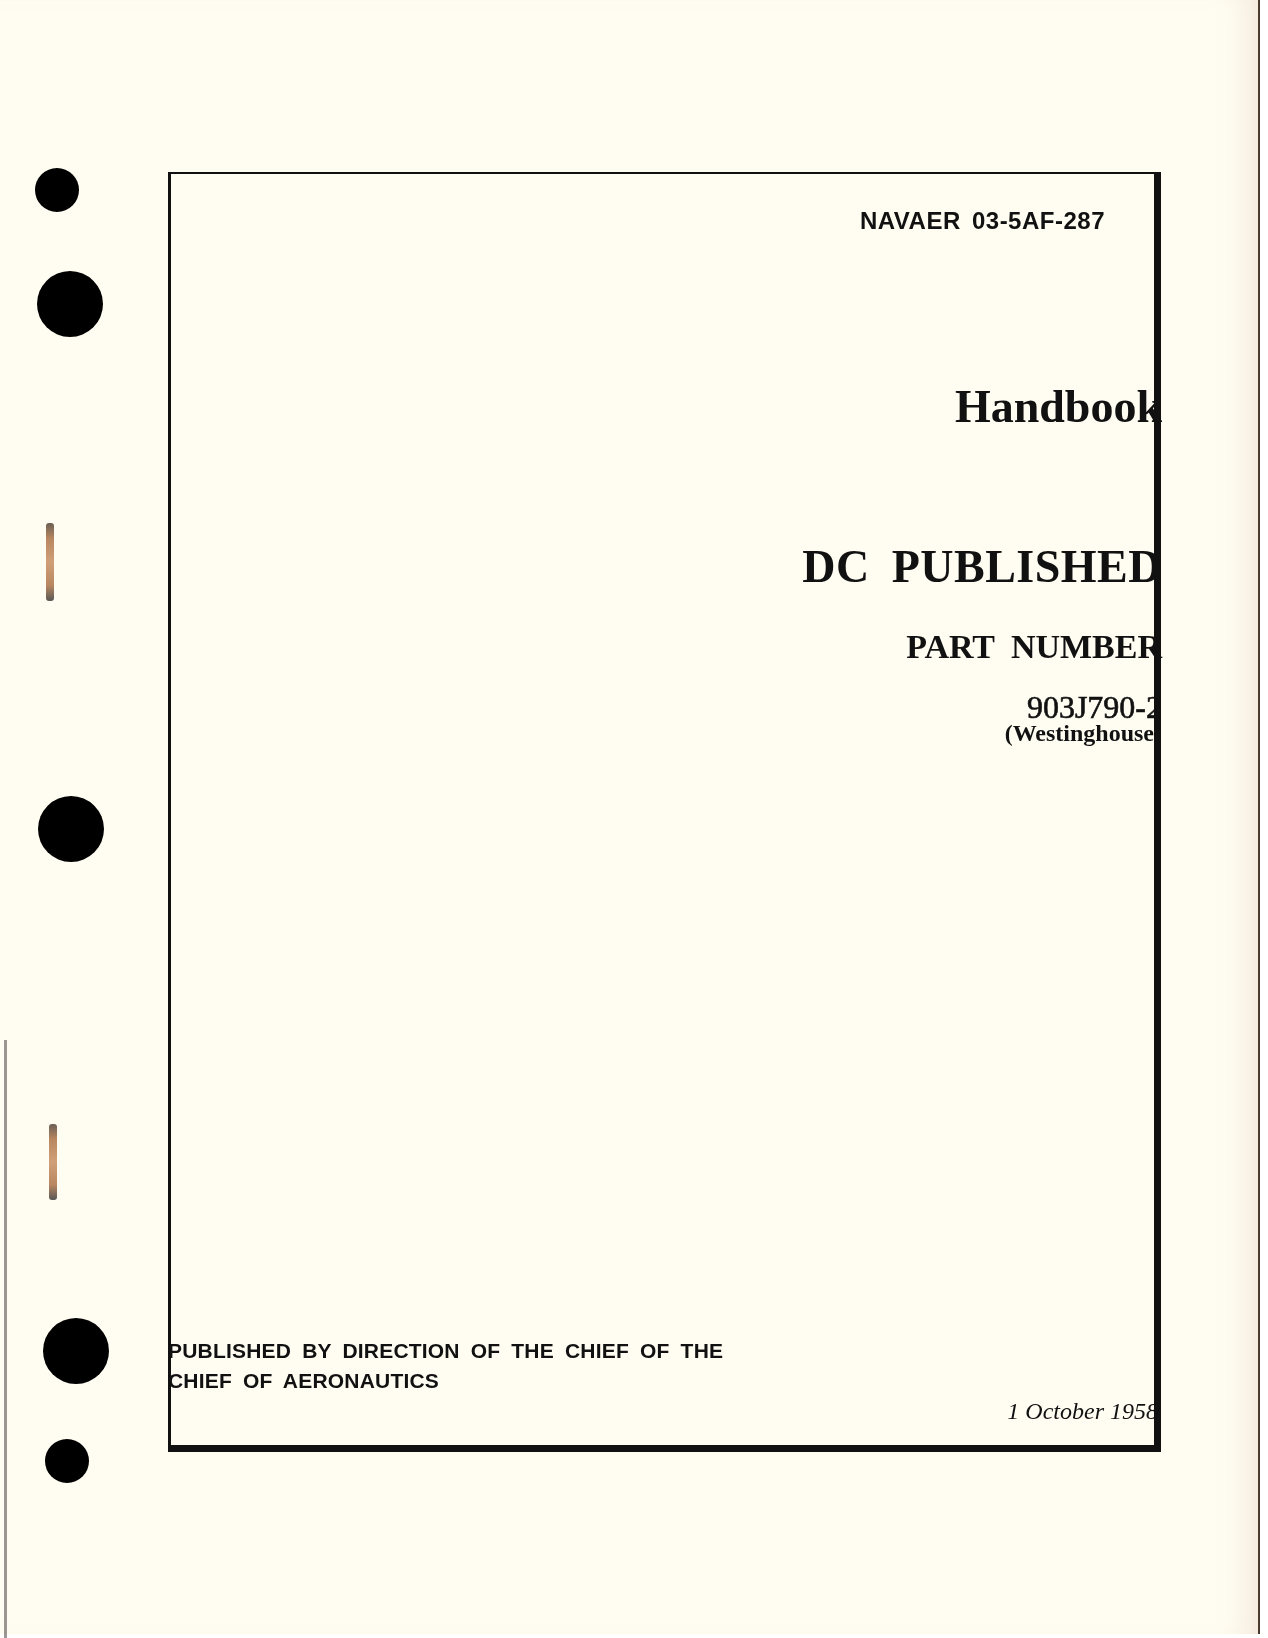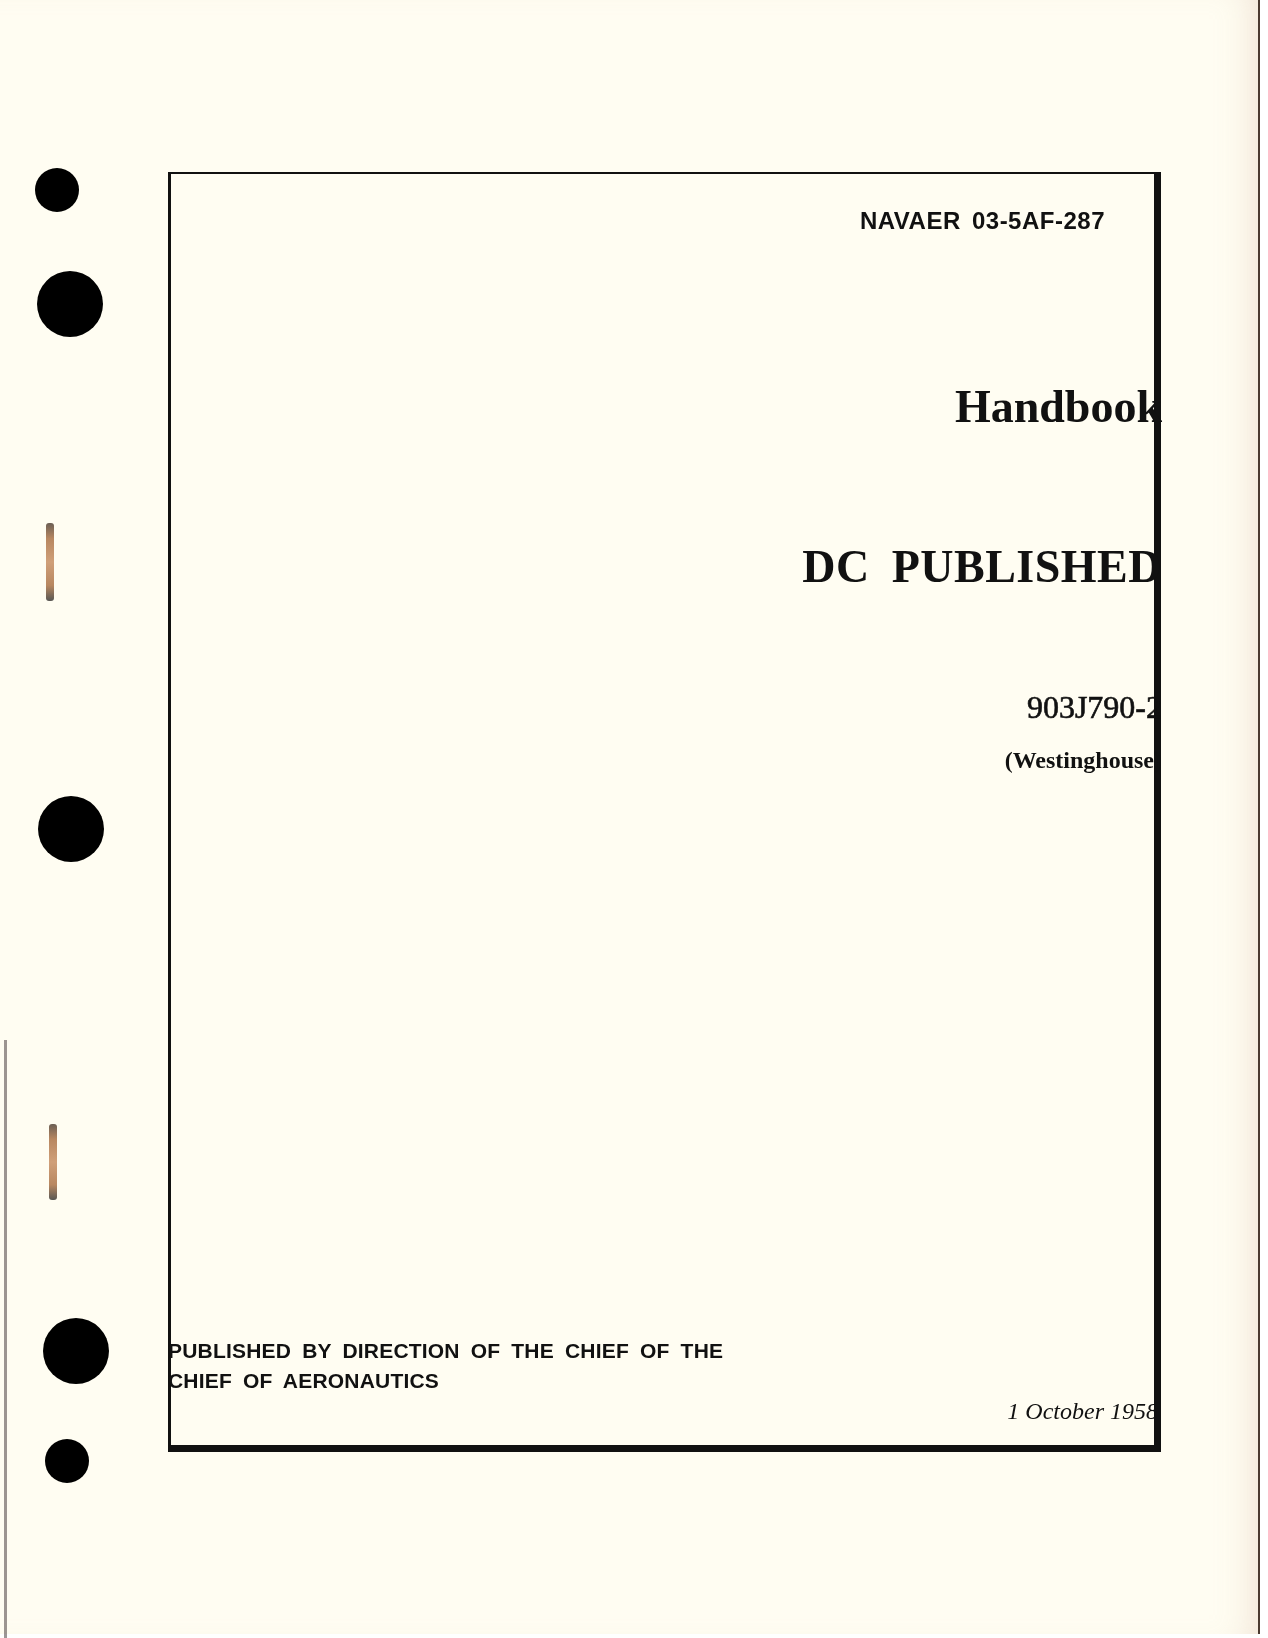--- a/index.html
+++ b/index.html
@@ -97,21 +97,21 @@
       word-spacing: 8px;
     }
     .part-value {
       top: 682px;
       font-size: 32px;
       font-weight: normal;
       margin-top: 7px;
       -webkit-text-stroke: 0.6px #111;
     }
     .maker {
-      top: 747px;
+      top: 720px;
       font-size: 24px;
     }
     .publisher {
       position: absolute;
       left: 168px;
       width: 994px;
       top: 1336px;
       font-family: "Liberation Sans", "DejaVu Sans", sans-serif;
       font-weight: bold;
       font-size: 21px;
@@ -146,20 +146,21 @@
 
   <div class="rust" style="left:46px;top:523px;height:78px;"></div>
   <div class="rust" style="left:49px;top:1124px;height:76px;"></div>
 
   <div class="frame"></div>
 
   <div class="doc-number">NAVAER 03-5AF-287</div>
 
   <div class="centered handbook">Handbook</div>
   <div class="centered product">DC PUBLISHED</div>
+  <div class="centered part-label">PART NUMBER</div>
   <div class="centered part-value">903J790-2</div>
   <div class="centered maker">(Westinghouse)</div>
 
   <div class="publisher">
     <div>PUBLISHED BY DIRECTION OF THE CHIEF OF THE</div>
     <div>CHIEF OF AERONAUTICS</div>
   </div>
 
   <div class="date">1 October 1958</div>
 </div>

